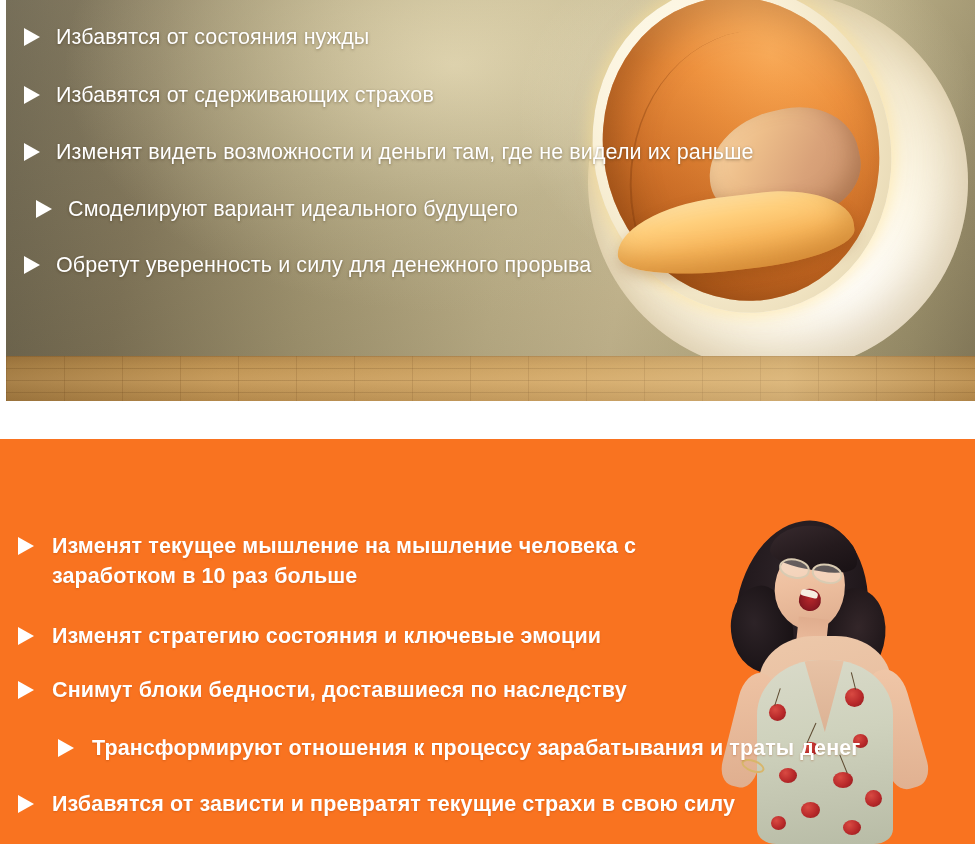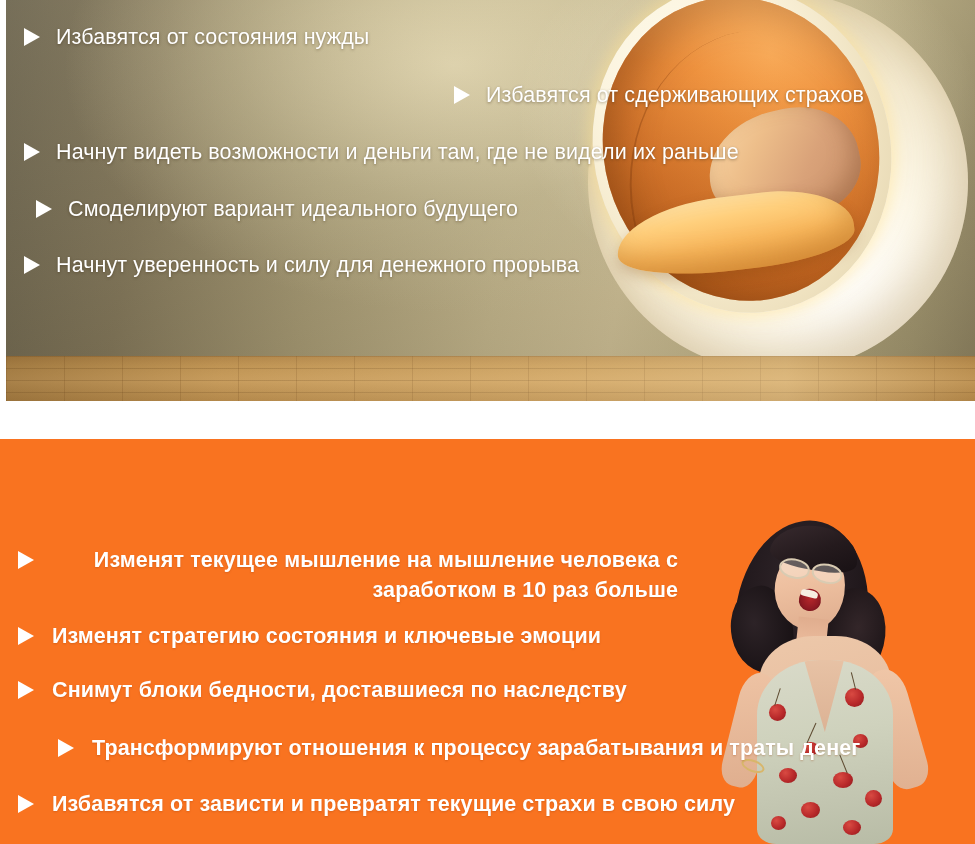--- a/index.html
+++ b/index.html
@@ -418,35 +418,35 @@
     </div>
 
     <div class="photo-floor"></div>
     <div class="floor-shade"></div>
 
     <div class="list list-top">
       <div class="bullet-row" style="top:22px; width:840px;">
         <span class="arrow"></span>
         <span class="bullet-text">Избавятся от состояния нужды</span>
       </div>
-      <div class="bullet-row" style="top:80px; width:840px;justify-content:flex-end;">
+      <div class="bullet-row" style="top:80px; width:840px;">
         <span class="arrow"></span>
         <span class="bullet-text">Избавятся от сдерживающих страхов</span>
       </div>
       <div class="bullet-row" style="top:137px; width:900px;">
         <span class="arrow"></span>
-        <span class="bullet-text">Начнут видеть возможности и деньги там, где не видели их раньше</span>
+        <span class="bullet-text">Изменят видеть возможности и деньги там, где не видели их раньше</span>
       </div>
       <div class="bullet-row" style="top:194px; width:840px;padding-left:12px;">
         <span class="arrow"></span>
         <span class="bullet-text">Смоделируют вариант идеального будущего</span>
       </div>
       <div class="bullet-row" style="top:250px; width:840px;">
         <span class="arrow"></span>
-        <span class="bullet-text">Начнут уверенность и силу для денежного прорыва</span>
+        <span class="bullet-text">Обретут уверенность и силу для денежного прорыва</span>
       </div>
     </div>
   </div>
 
   <div class="divider-white"></div>
 
   <div class="panel-bottom">
 
     <div class="woman">
       <div class="w-hair-back"></div>
@@ -479,21 +479,21 @@
         <span class="cherry" style="left:44px;  top:142px; width:19px; height:16px;"></span>
         <span class="cherry" style="left:14px;  top:156px; width:15px; height:14px;"></span>
         <span class="cherry" style="left:86px;  top:160px; width:18px; height:15px;"></span>
         <span class="stem" style="left:54px;  top:62px;  height:22px; transform:rotate(24deg);"></span>
         <span class="stem" style="left:86px;  top:94px;  height:20px; transform:rotate(-22deg);"></span>
       </div>
       <div class="w-bracelet"></div>
     </div>
 
     <div class="list list-bottom">
-      <div class="bullet-row" style="top:106px; width:660px;text-align:right;">
+      <div class="bullet-row" style="top:92px; width:660px;">
         <span class="arrow"></span>
         <span class="bullet-text" style="margin-left:-34px; padding-left:34px; text-indent:0;">Изменят текущее мышление на мышление человека с заработком в 10 раз больше</span>
       </div>
       <div class="bullet-row" style="top:182px; width:760px;">
         <span class="arrow"></span>
         <span class="bullet-text">Изменят стратегию состояния и ключевые эмоции</span>
       </div>
       <div class="bullet-row" style="top:236px; width:760px;">
         <span class="arrow"></span>
         <span class="bullet-text">Снимут блоки бедности, доставшиеся по наследству</span>

